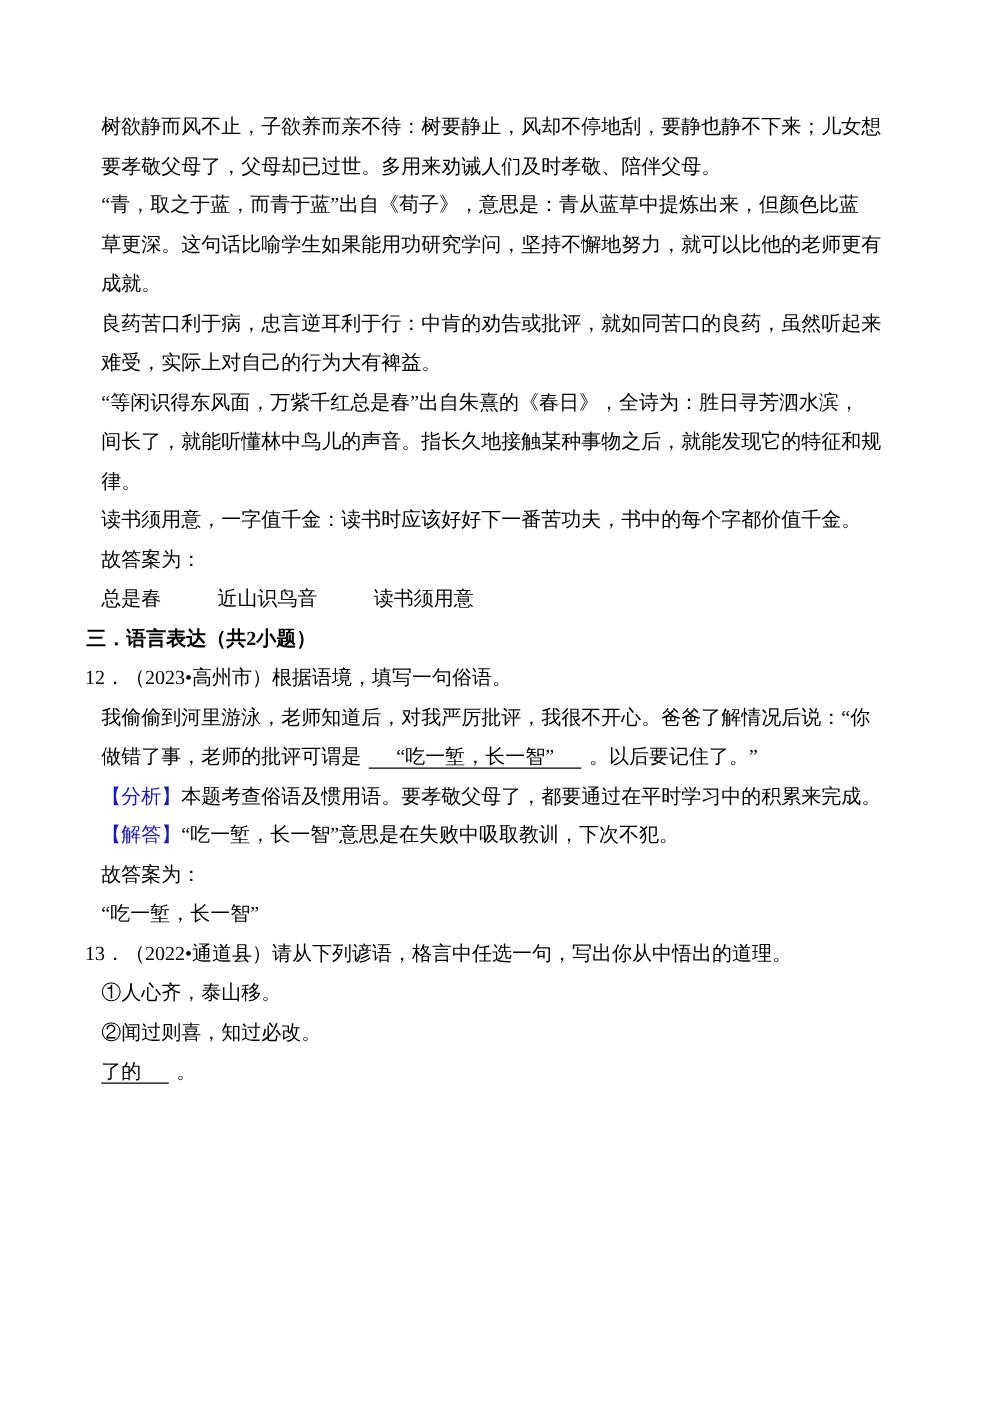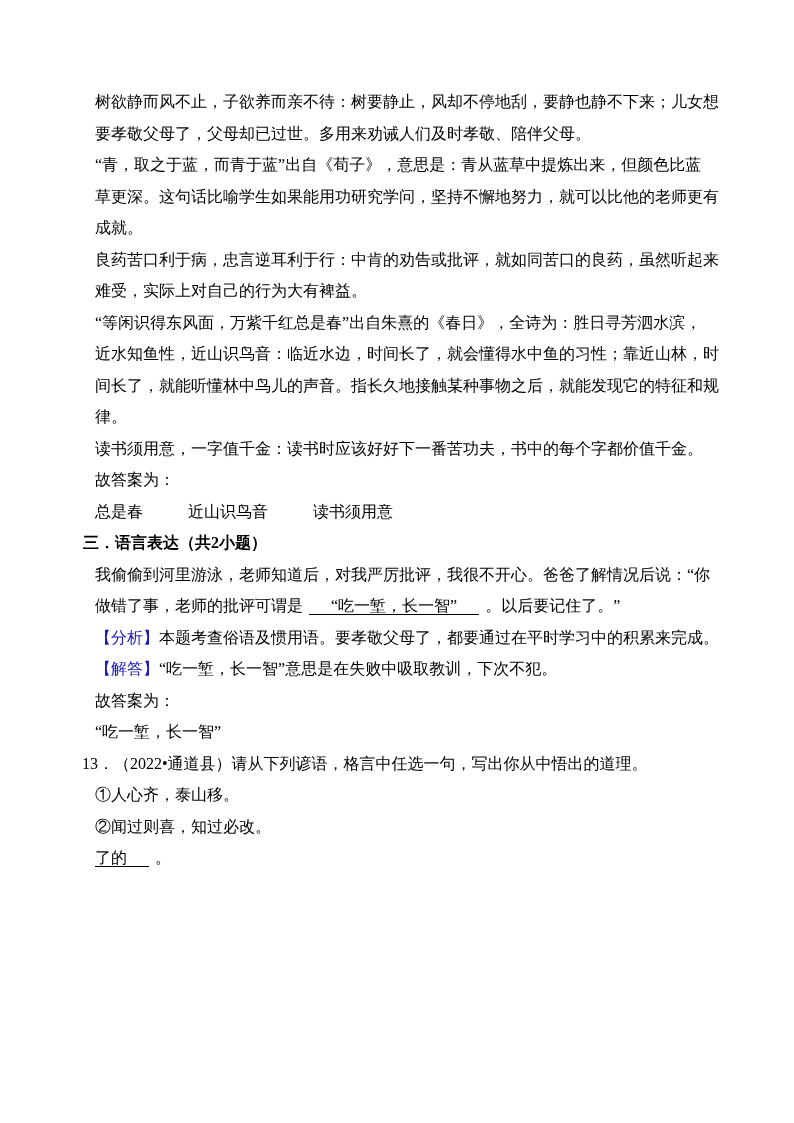--- a/index.html
+++ b/index.html
@@ -12,21 +12,21 @@
     position:relative;
     width:794px;height:1123px;
     background:var(--bg);
     font-family:"Liberation Serif","DejaVu Serif",serif;
     font-size:16px;
     color:var(--ink);
     overflow:hidden;
   }
   .content{
     position:absolute;
-    left:95px;top:86px;
+    left:81px;top:86px;
     width:625px;
   }
   .line{
     height:31.5px;
     line-height:31.5px;
     white-space:nowrap;
   }
   .hang{margin-left:-13px;}
   .heading{font-weight:bold;margin-left:-12px;}
   .blue{color:var(--blue);}
@@ -48,33 +48,33 @@
   <div class="content">
 
     <div class="line">树欲静而风不止，子欲养而亲不待：树要静止，风却不停地刮，要静也静不下来；儿女想</div>
     <div class="line">要孝敬父母了，父母却已过世。多用来劝诫人们及时孝敬、陪伴父母。</div>
     <div class="line">“青，取之于蓝，而青于蓝”出自《荀子》，意思是：青从蓝草中提炼出来，但颜色比蓝</div>
     <div class="line">草更深。这句话比喻学生如果能用功研究学问，坚持不懈地努力，就可以比他的老师更有</div>
     <div class="line">成就。</div>
     <div class="line">良药苦口利于病，忠言逆耳利于行：中肯的劝告或批评，就如同苦口的良药，虽然听起来</div>
     <div class="line">难受，实际上对自己的行为大有裨益。</div>
     <div class="line">“等闲识得东风面，万紫千红总是春”出自朱熹的《春日》，全诗为：胜日寻芳泗水滨，</div>
-    <div class="line">近水知鱼性，近山识鸟音：临近水边，时间长了，就会懂得水中鱼的习性；靠近山林，时</div>
     <div class="line">间长了，就能听懂林中鸟儿的声音。指长久地接触某种事物之后，就能发现它的特征和规</div>
     <div class="line">律。</div>
     <div class="line">读书须用意，一字值千金：读书时应该好好下一番苦功夫，书中的每个字都价值千金。</div>
 
     <div class="line">故答案为：</div>
 
     <div class="line ans-row2">
       <span>总是春</span><span>近山识鸟音</span><span>读书须用意</span>
     </div>
 
     <div class="line heading">三．语言表达（共2小题）</div>
 
+    <div class="line hang">12．（2023•高州市）根据语境，填写一句俗语。</div>
     <div class="line">我偷偷到河里游泳，老师知道后，对我严厉批评，我很不开心。爸爸了解情况后说：“你</div>
     <div class="line">
       <span>做错了事，老师的批评可谓是</span><span class="u u-blank12">“吃一堑，长一智”</span><span>。以后要记住了。”</span>
     </div>
     <div class="line">
       <span class="blue">【分析】</span><span>本题考查俗语及惯用语。要孝敬父母了，都要通过在平时学习中的积累来完成。</span>
     </div>
     <div class="line">
       <span class="blue">【解答】</span><span>“吃一堑，长一智”意思是在失败中吸取教训，下次不犯。</span>
     </div>

